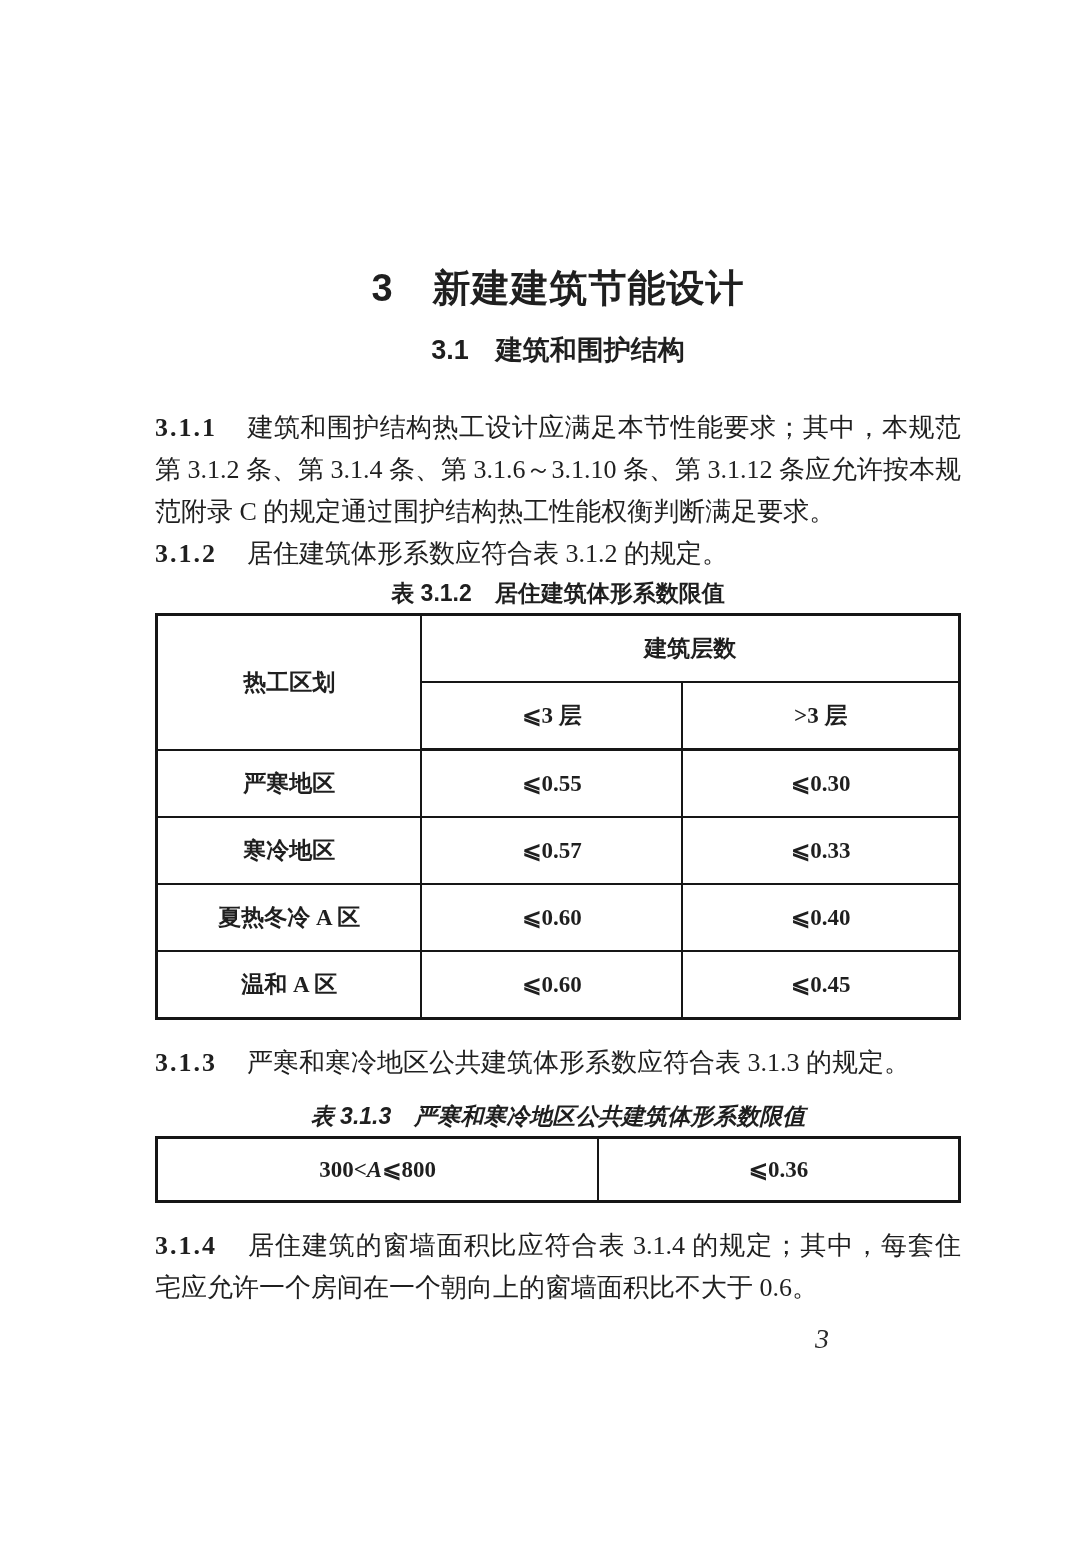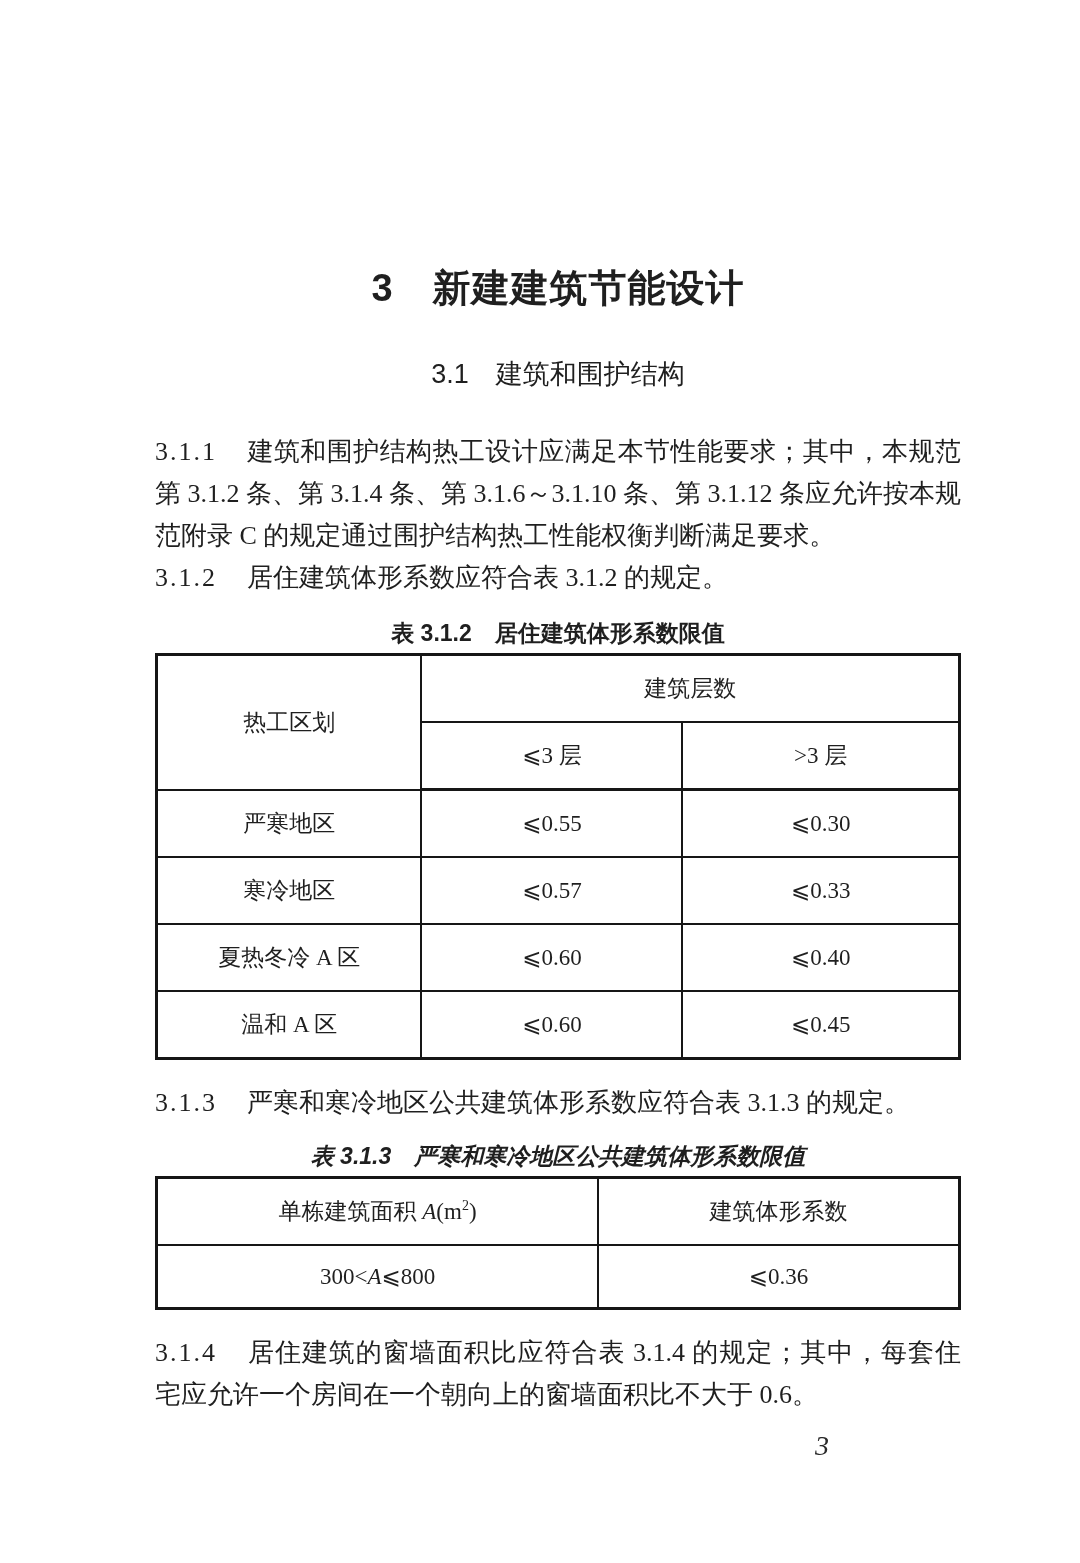--- a/index.html
+++ b/index.html
@@ -23,60 +23,60 @@
   .chapter-title {
     font-family: "Liberation Sans", "DejaVu Sans", sans-serif;
     font-weight: bold;
     font-size: 38px;
     line-height: 40px;
     text-align: center;
     letter-spacing: 1px;
   }
   .section-title {
     font-family: "Liberation Sans", "DejaVu Sans", sans-serif;
-    font-weight: normal;
+    font-weight: bold;
     font-size: 27px;
     line-height: 28px;
     text-align: center;
-    margin-top: 52px;
+    margin-top: 28px;
   }
   .clause {
     font-size: 26px;
     line-height: 42px;
     text-align: justify;
     text-justify: inter-ideograph;
   }
   .clause-first { margin-top: 43px; }
   .clause-num {
-    font-weight: normal;
+    font-weight: bold;
     margin-right: 30px;
     letter-spacing: 2px;
   }
   .tbl-caption {
     font-family: "Liberation Sans", "DejaVu Sans", sans-serif;
     font-weight: bold;
     font-size: 23px;
     line-height: 28px;
     text-align: center;
   }
-  .cap-312 { margin-top: 20px; }
+  .cap-312 { margin-top: 4px; }
   .cap-313 { margin-top: 18px; font-style: italic; }
   table.tbl {
     border-collapse: collapse;
     table-layout: fixed;
     width: 100%;
     border: 3px solid #161616;
   }
   .tbl-312 { margin-top: 6px; }
   .tbl-313 { margin-top: 6px; }
   table.tbl th, table.tbl td {
     border: 2px solid #161616;
     text-align: center;
     vertical-align: middle;
-    font-weight: normal;
+    font-weight: bold;
     font-size: 23px;
     padding: 17px;
   }
   .tbl-312 tr { height: 54px; }
   .tbl-313 tr { height: 44px; }
   .thick-bottom { border-bottom-width: 3px !important; }
   .var-italic { font-style: italic; }
   sup.sq {
     font-size: 14px;
     vertical-align: super;
@@ -153,24 +153,20 @@
   </div>
 
   <div class="tbl-caption cap-313">表 3.1.3　严寒和寒冷地区公共建筑体形系数限值</div>
 
   <table class="tbl tbl-313">
     <colgroup>
       <col style="width:55%">
       <col style="width:45%">
     </colgroup>
     <tbody>
-        <tr>
-      <th><span>单栋建筑面积 </span><span class="var-italic">A</span><span>(m</span><sup class="sq">2</sup><span>)</span></th>
-      <th>建筑体形系数</th>
-    </tr>
     <tr>
       <td><span>300&lt;</span><span class="var-italic">A</span><span>⩽800</span></td>
       <td>⩽0.36</td>
     </tr>
   </tbody>
     </table>
 
   <div class="clause" style="margin-top:22px;">
     <span class="clause-num">3.1.4</span><span>居住建筑的窗墙面积比应符合表 3.1.4 的规定；其中，每套住宅应允许一个房间在一个朝向上的窗墙面积比不大于 0.6。</span>
   </div>

